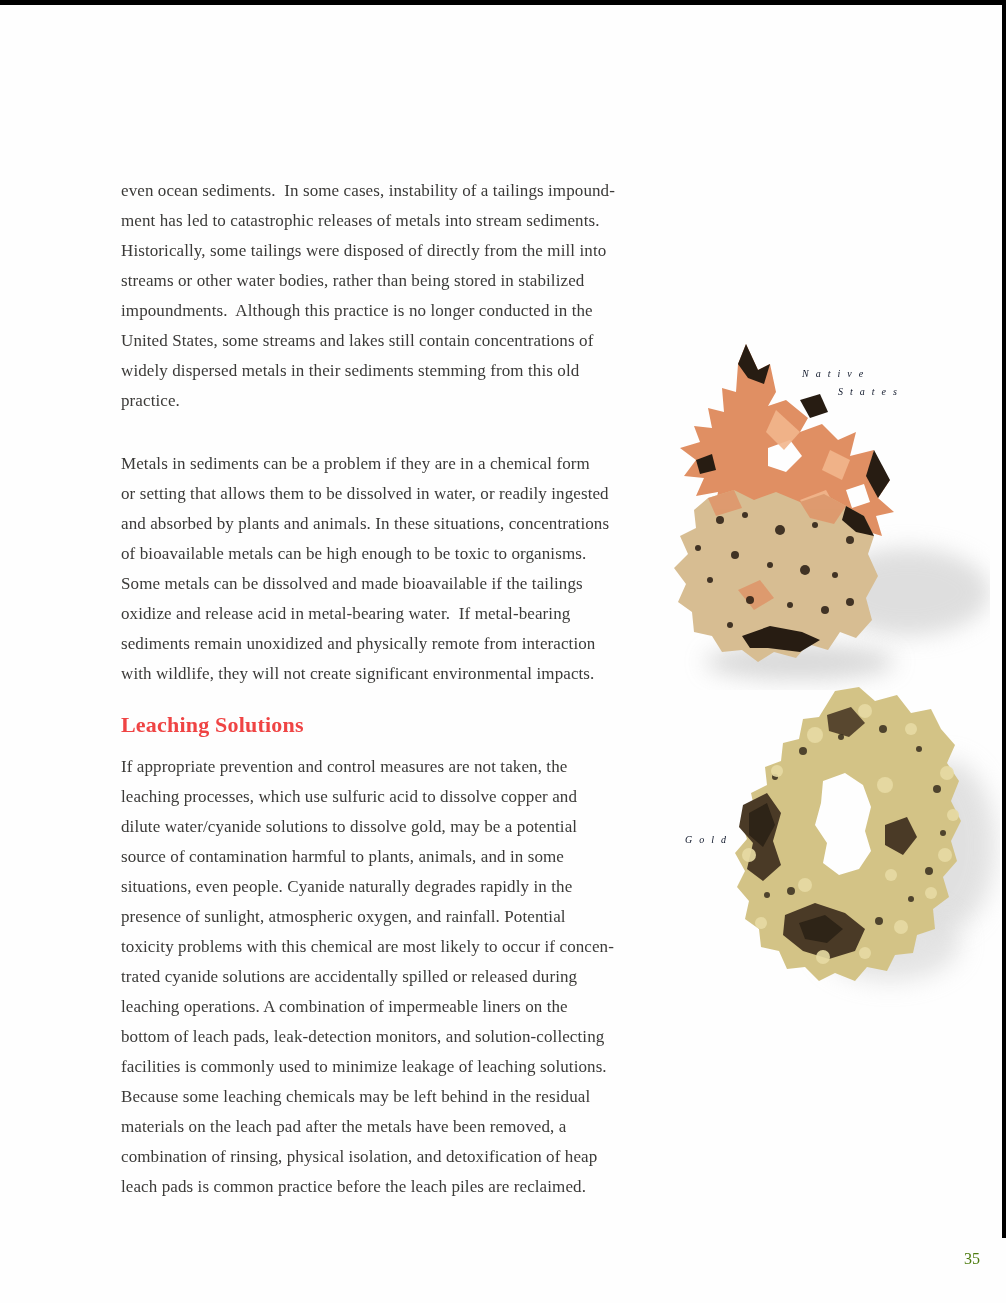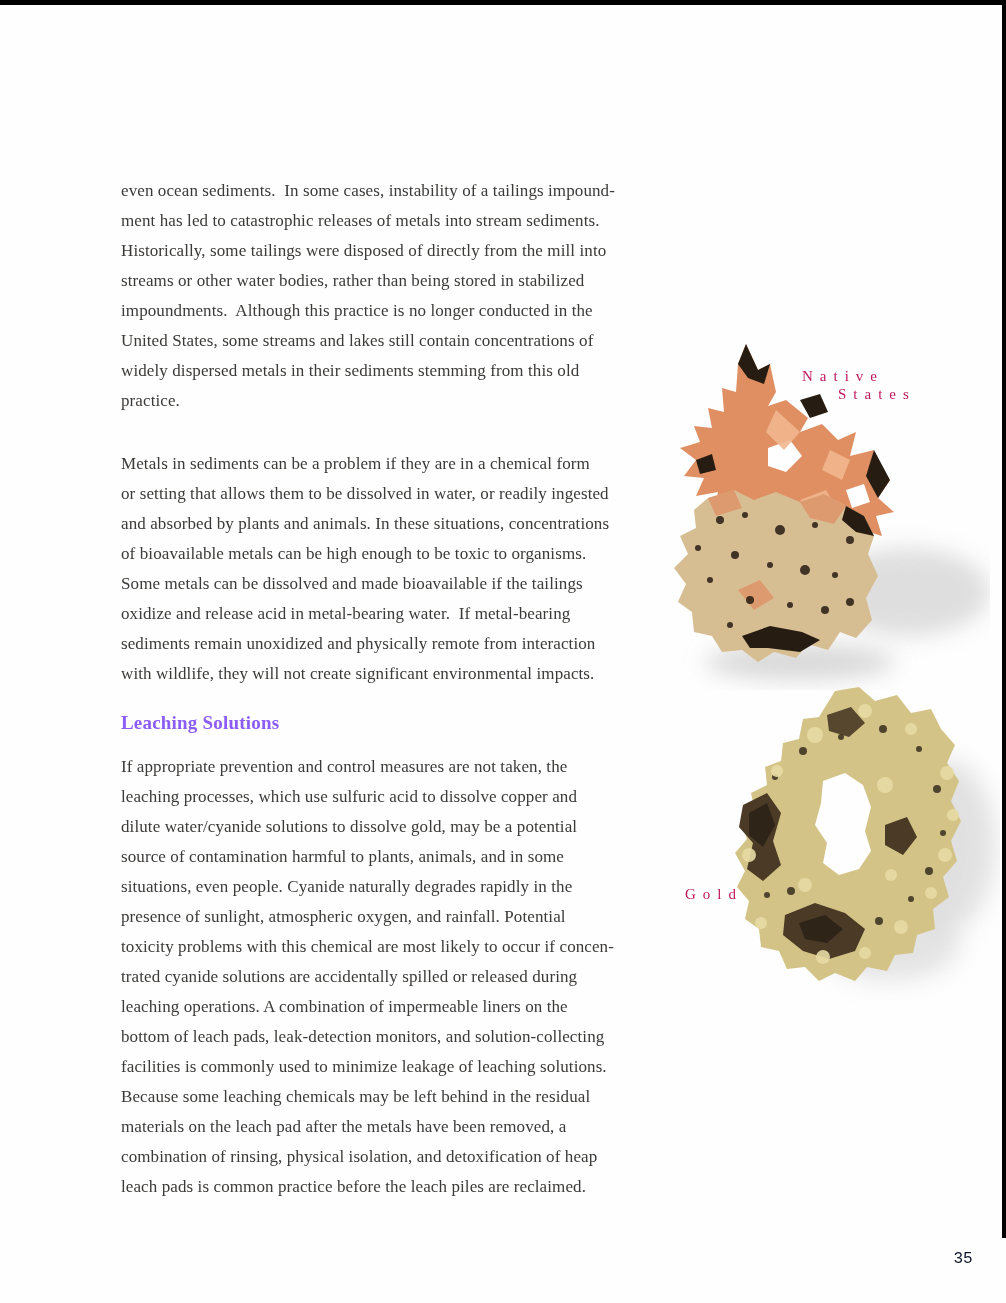--- a/index.html
+++ b/index.html
@@ -12,32 +12,32 @@
   .para{
     position:absolute;left:121px;width:560px;
     white-space:pre;font-size:17px;line-height:30px;color:#3b3a38;
     letter-spacing:0.1px;margin:0;
   }
   .para-1{top:176px;}
   .para-2{top:449px;}
   .para-3{top:752px;}
   .section-heading{
     position:absolute;left:121px;top:712px;margin:0;
-    font-size:19px;font-weight:bold;color:#8b5cf6;letter-spacing:0.2px;
+    font-size:22px;font-weight:bold;color:#ef4444;letter-spacing:0.2px;
   }
   .caption{
-    position:absolute;font-size:15px;
-    letter-spacing:7px;color:#be185d;white-space:pre;
+    position:absolute;font-style:italic;font-size:10px;
+    letter-spacing:7px;color:#0f172a;white-space:pre;
   }
   .caption-copper-1{left:802px;top:368px;}
   .caption-copper-2{left:838px;top:386px;}
-  .caption-gold{left:685px;top:886px;}
+  .caption-gold{left:685px;top:834px;}
   .page-number{
     position:absolute;left:946px;top:1250px;width:34px;
-    font-size:16px;color:#0f172a;text-align:center;font-family:Liberation Mono, monospace;
+    font-size:16px;color:#4d7c0f;text-align:right;
   }
   .fig{position:absolute;}
   .fig-copper{left:650px;top:340px;width:340px;height:350px;}
   .fig-gold{left:715px;top:685px;width:285px;height:325px;}
 </style>
 </head>
 <body>
 
 <div class="page">
 

